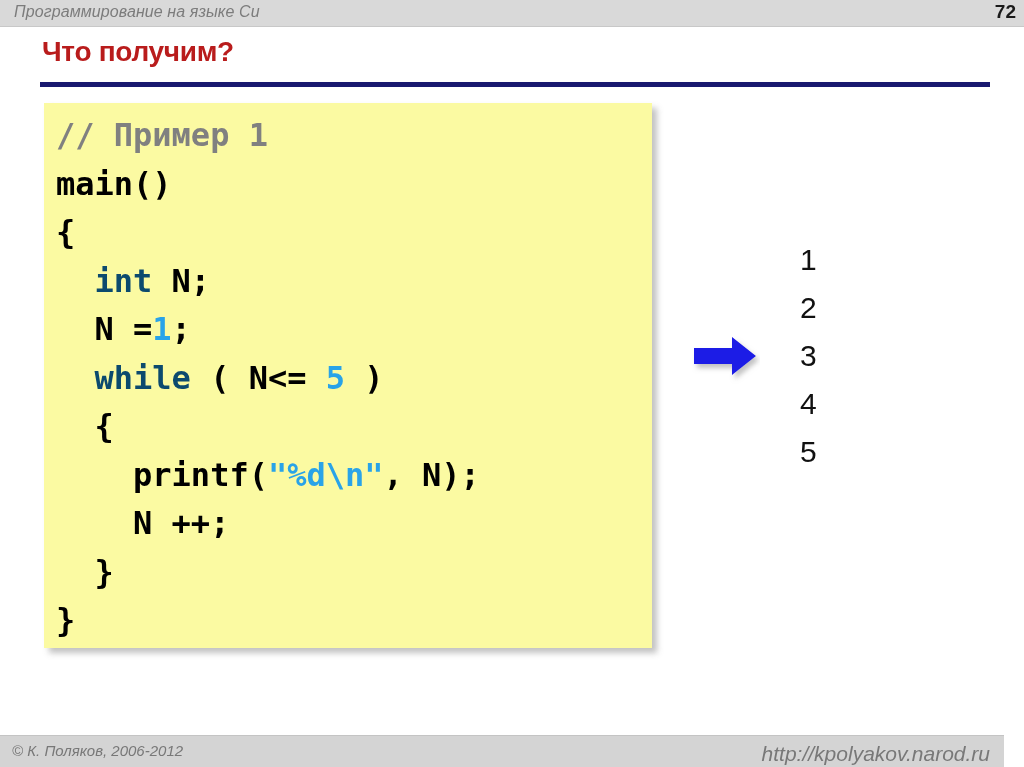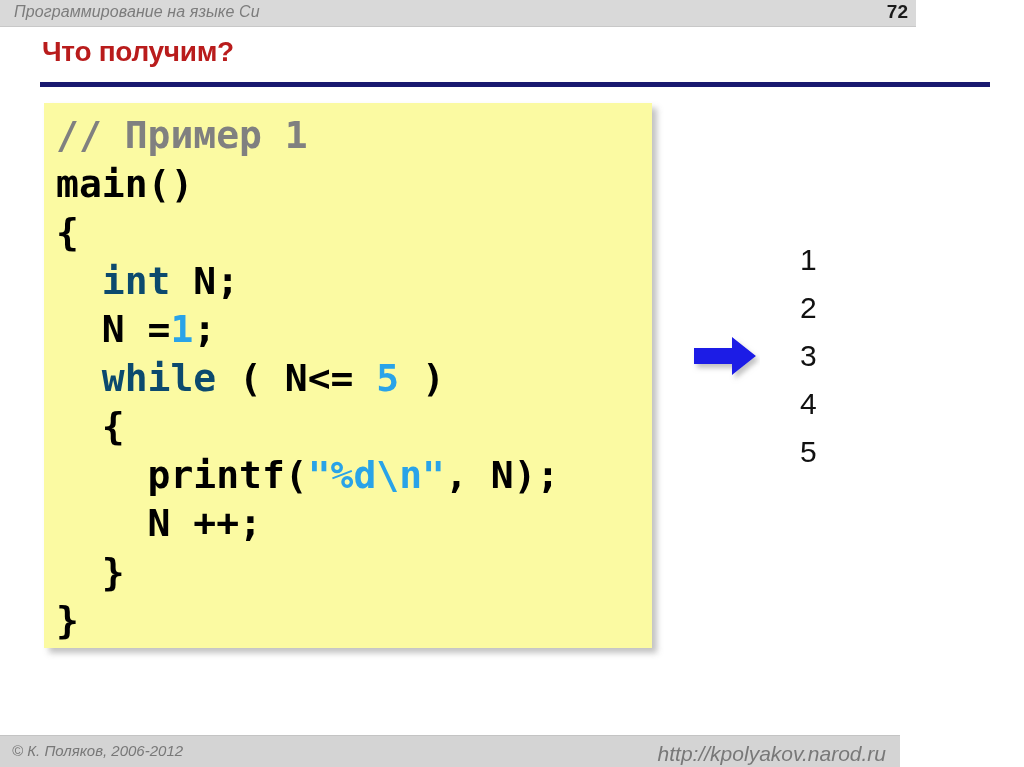--- a/index.html
+++ b/index.html
@@ -12,21 +12,21 @@
     height: 767px;
     position: relative;
     overflow: hidden;
     font-family: "Liberation Sans", sans-serif;
   }
 
   
   #header-bar {
     position: absolute;
     left: 0; top: 0;
-    width: 916px;
+    width: 1024px;
     height: 27px;
     background: #d9d9d9;
     border-bottom: 1px solid #c8c8c8;
     box-sizing: border-box;
   }
   #header-title {
     position: absolute;
     left: 14px;
     top: 3px;
     font-family: "Liberation Sans", sans-serif;
@@ -76,21 +76,21 @@
     height: 545px;
     background: #fbfaa2;
     box-sizing: border-box;
     box-shadow: 5px 5px 6px rgba(120,120,120,0.45);
   }
   #code-text {
     position: absolute;
     left: 12px;
     top: 8px;
     font-family: "DejaVu Sans Mono", "Liberation Mono", monospace;
-    font-size: 38px;
+    font-size: 32px;
     font-weight: bold;
     line-height: 48.5px;
     color: #000000;
     white-space: pre;
   }
   .tok-comment { color: #808080; }
   .tok-keyword { color: #b20000; }
   .tok-number  { color: #29a3e8; }
   .tok-string  { color: #29a3e8; }
   .tok-plain   { color: #000000; }
@@ -115,21 +115,21 @@
     line-height: 48px;
     text-align: left;
   }
   .output-line { display: block; }
 
   
   #footer-bar {
     position: absolute;
     left: 0;
     top: 735px;
-    width: 900px;
+    width: 1004px;
     height: 32px;
     background: #d4d4d4;
     border-top: 1px solid #c4c4c4;
     box-sizing: border-box;
   }
   #footer-left {
     position: absolute;
     left: 12px;
     top: 6px;
     font-family: "Liberation Sans", sans-serif;

